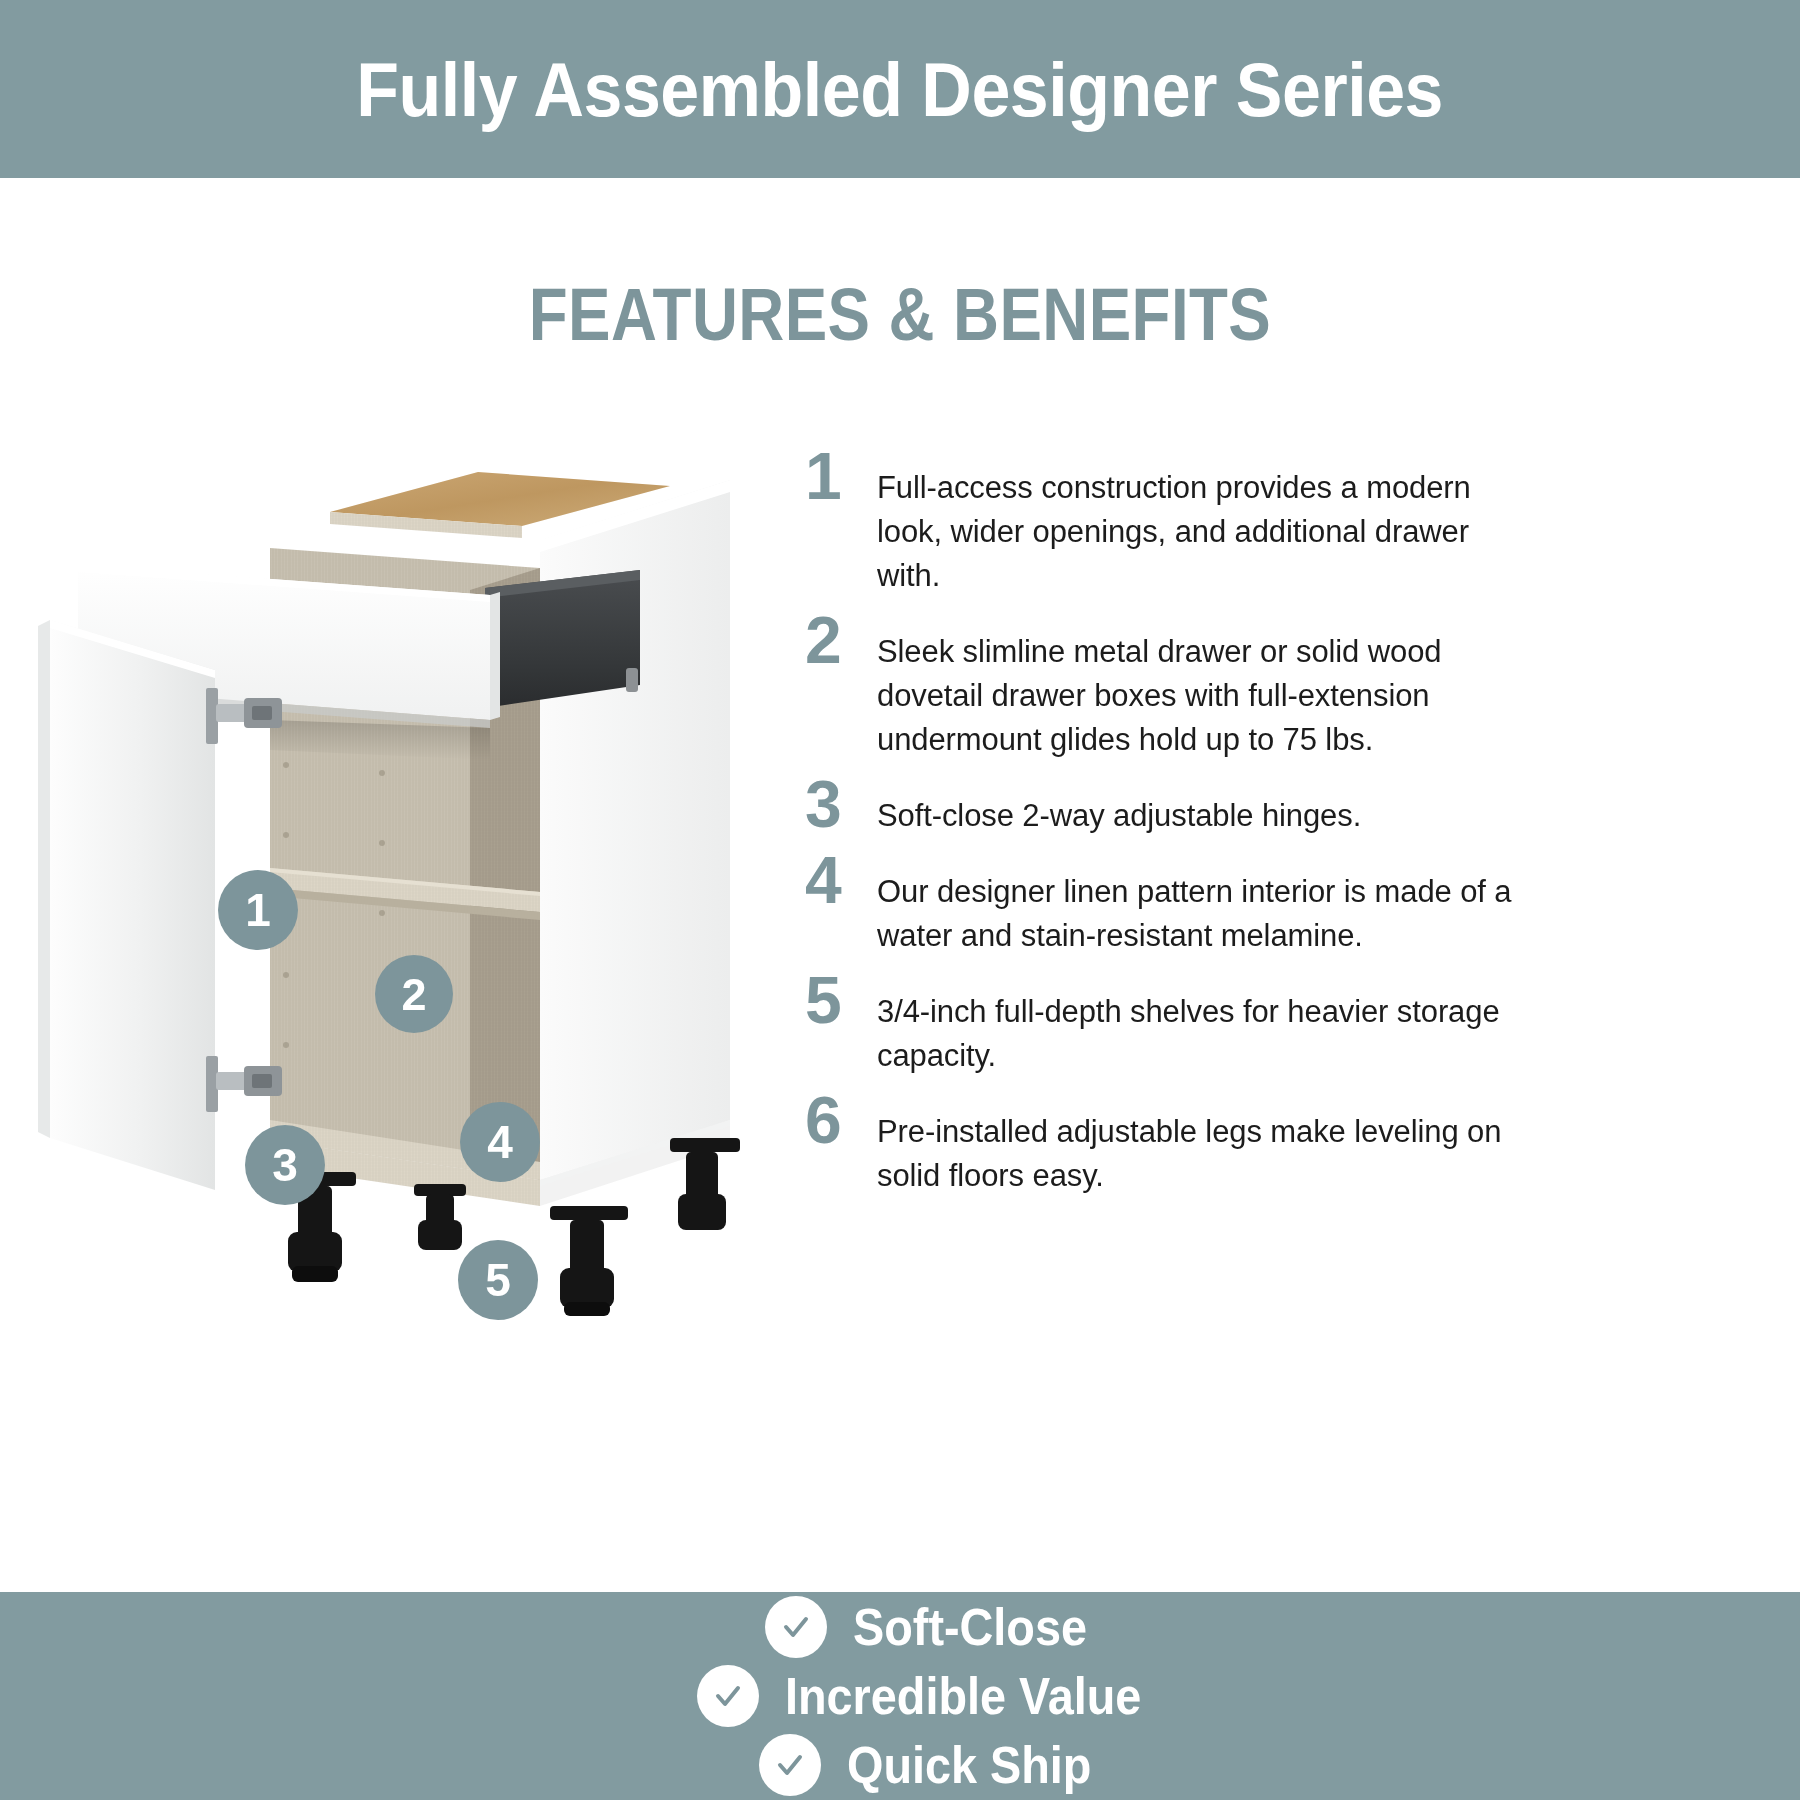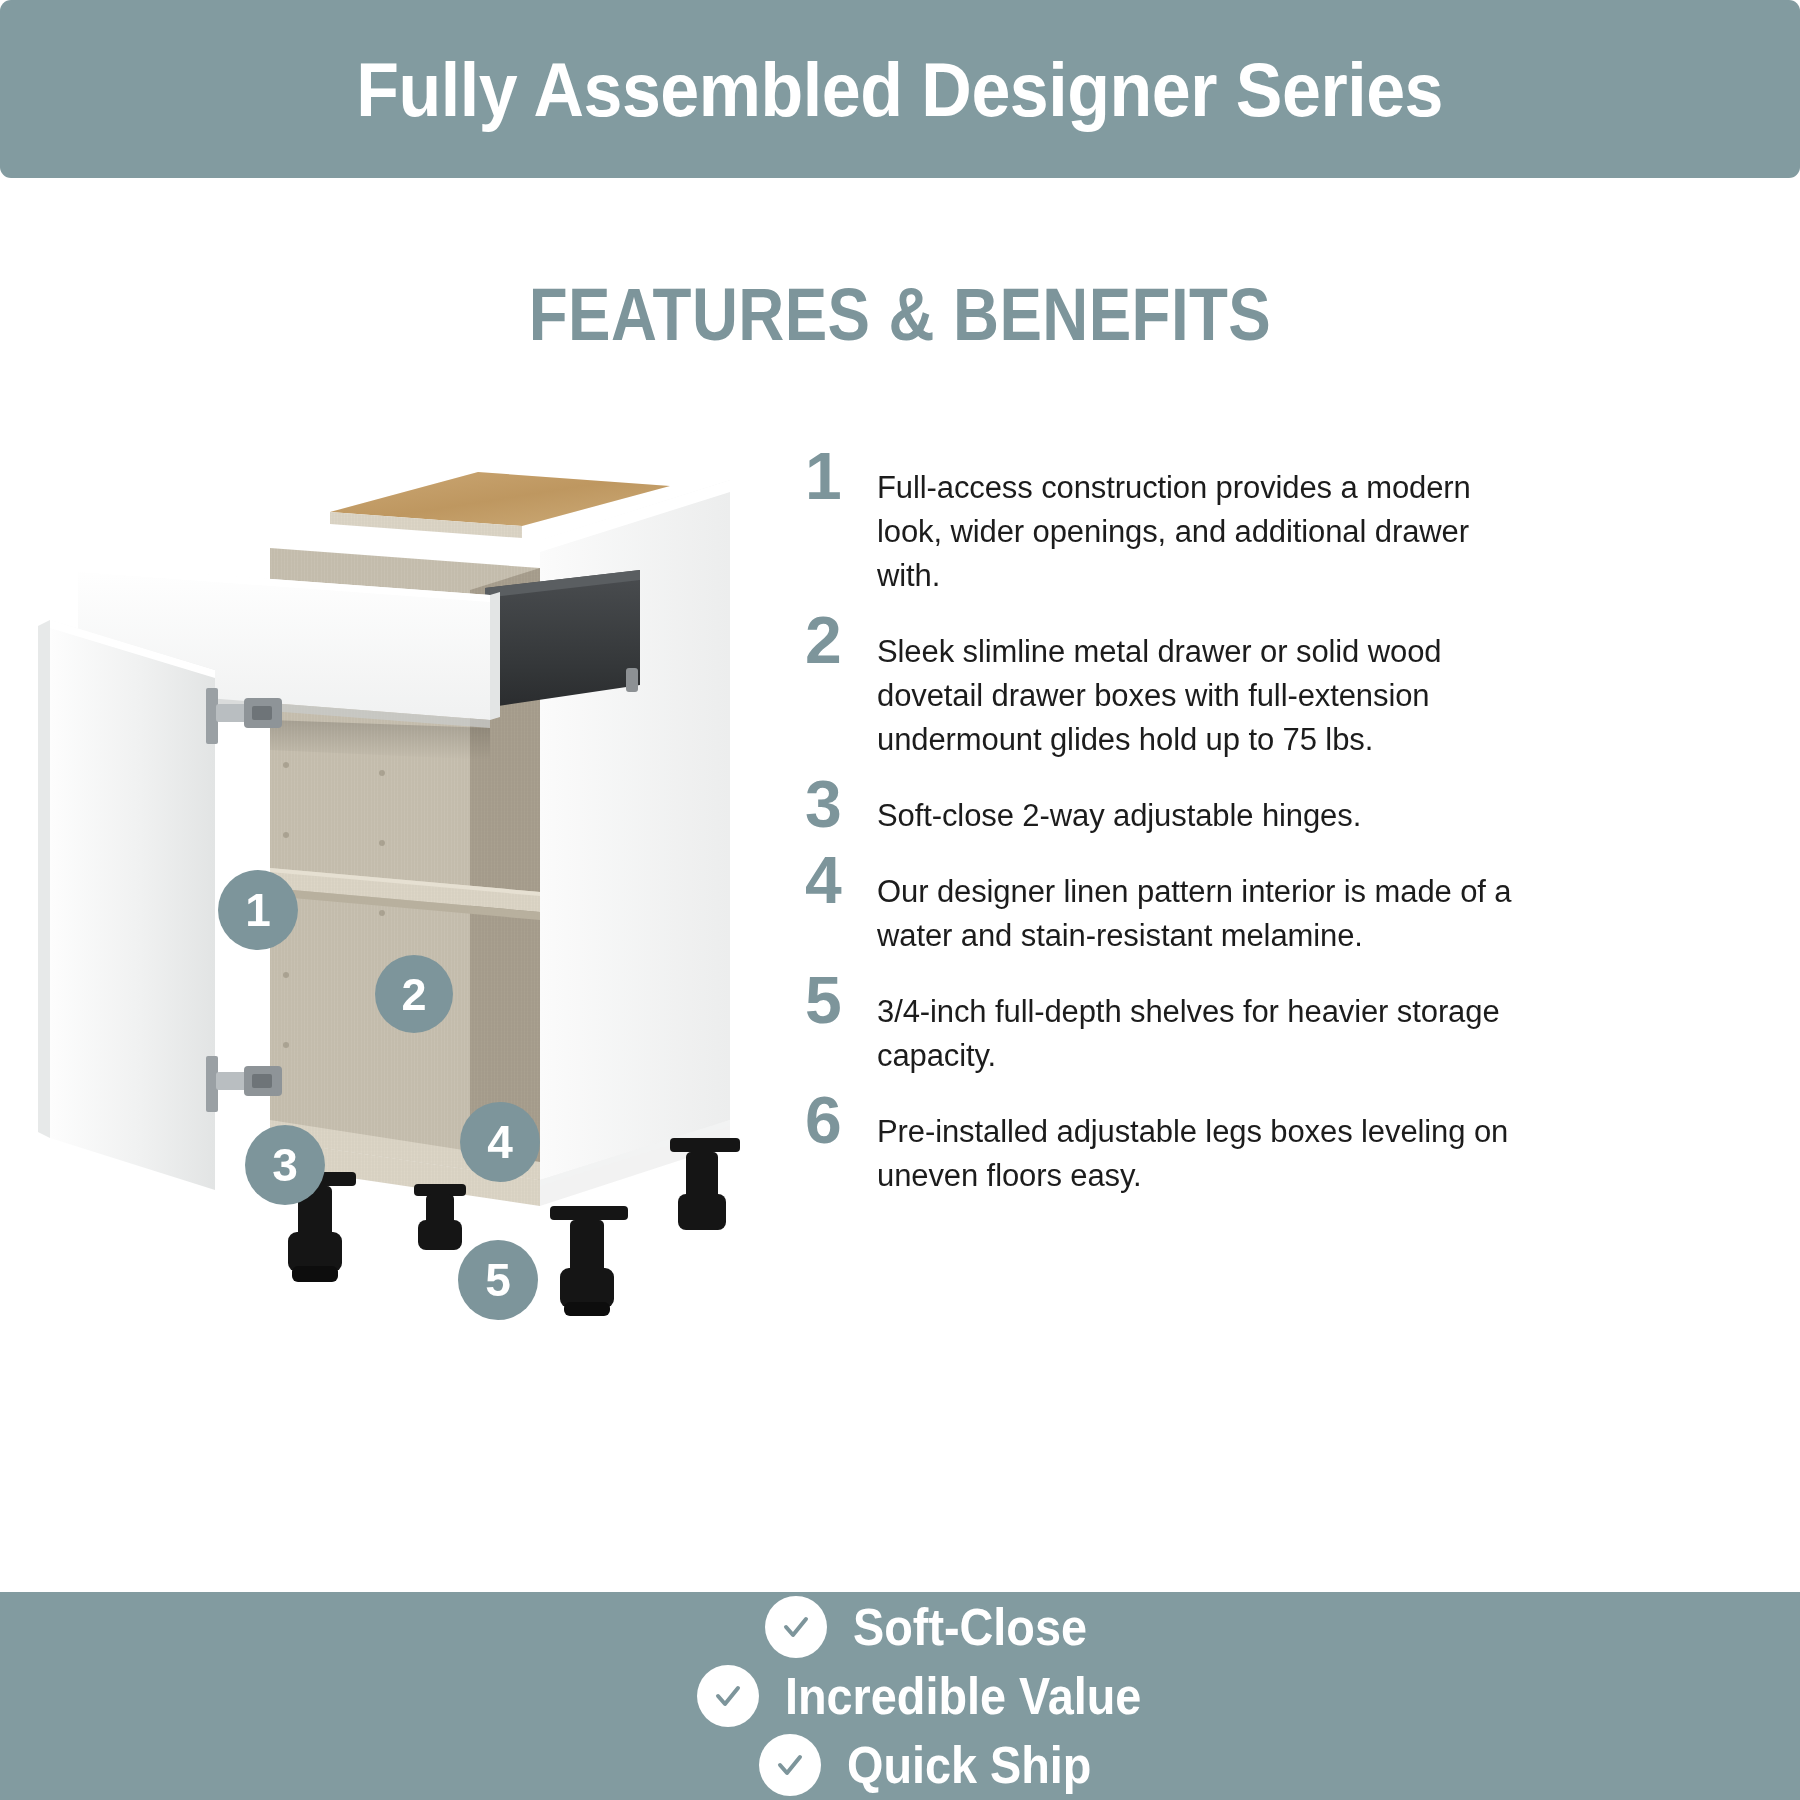--- a/index.html
+++ b/index.html
@@ -7,21 +7,21 @@
     width:1800px;height:1800px;
     background:#ffffff;
     font-family:"Liberation Sans","DejaVu Sans",sans-serif;
     overflow:hidden;
     position:relative;
   }
   
   .header{
     position:absolute;left:0;top:0;width:1800px;height:178px;
     background:#829ba0;
-    display:flex;align-items:center;justify-content:center;border-radius:11px;
+    display:flex;align-items:center;justify-content:center;
   }
   .header-title{
     color:#ffffff;
     font-size:76px;
     font-weight:bold;
     letter-spacing:-0.5px;
     font-stretch:condensed;
     transform:scaleX(0.92);
     white-space:nowrap;
   }
@@ -314,21 +314,21 @@
     <div class="feature-text">Our designer linen pattern interior is made of a water and stain-resistant melamine.</div>
   </div>
 
   <div class="feature">
     <div class="feature-num">5</div>
     <div class="feature-text">3/4-inch full-depth shelves for heavier storage capacity.</div>
   </div>
 
   <div class="feature">
     <div class="feature-num">6</div>
-    <div class="feature-text">Pre-installed adjustable legs boxes leveling on uneven floors easy.</div>
+    <div class="feature-text">Pre-installed adjustable legs make leveling on solid floors easy.</div>
   </div>
 
 </div>
 
 <div class="footer">
 
   <div class="footer-item">
     <span class="check-badge">
       <svg width="34" height="34" viewBox="0 0 34 34">
           <path d="M7 17 L14 25 L27 9" stroke="#7d959b" stroke-width="4" fill="none" stroke-linecap="round" stroke-linejoin="round"></path>

